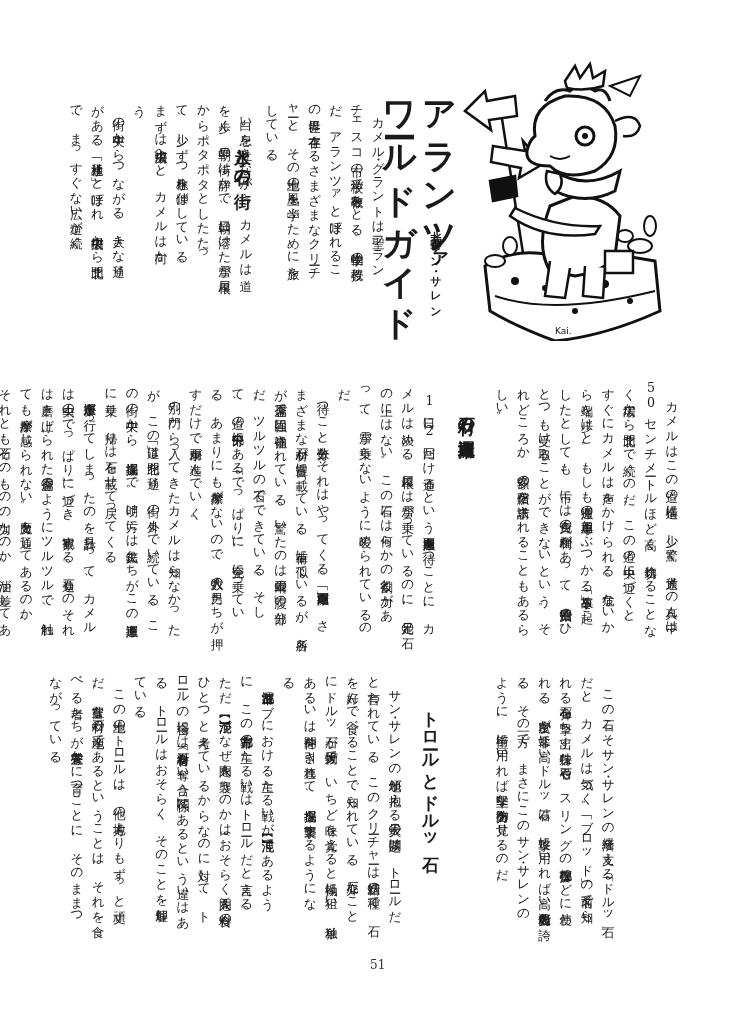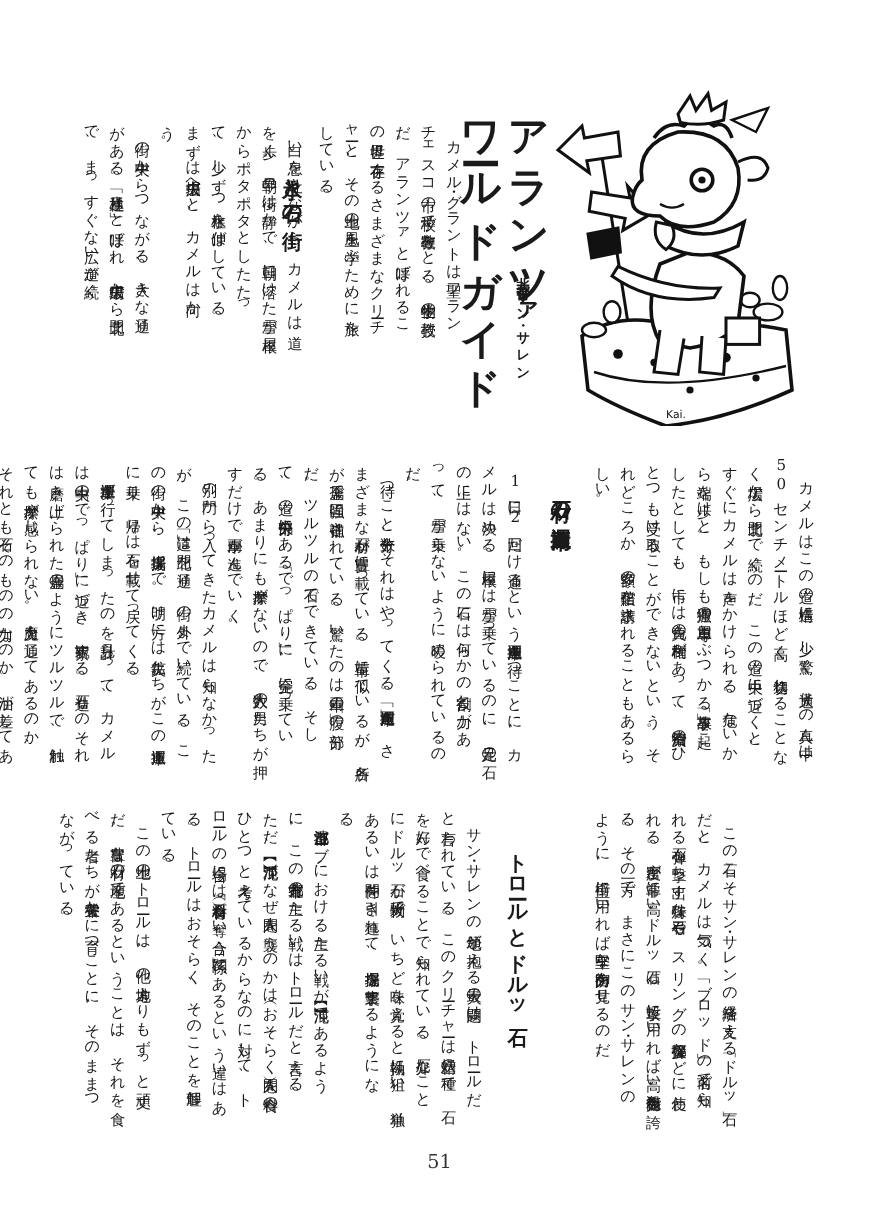--- a/index.html
+++ b/index.html
@@ -9,22 +9,22 @@
   .body-text { font-size:12.6px; line-height:21.2px; letter-spacing:0.3px; }
   .body-text p { margin:0; text-indent:1em; }
   .heading { font-family:"DejaVu Sans","Liberation Sans",sans-serif; font-weight:bold;
              font-size:17px; letter-spacing:1px; position:absolute; writing-mode:vertical-rl;
              text-orientation:upright; }
   .title-main { font-family:"DejaVu Sans","Liberation Sans",sans-serif; font-weight:900;
                 font-size:34px; line-height:44px; letter-spacing:2px; }
   .title-small { font-size:20px; }
   .subtitle { font-family:"DejaVu Sans","Liberation Sans",sans-serif; font-weight:bold;
               font-size:11px; letter-spacing:3px; }
-  .illus { position:absolute; left:455px; top:70px; width:215px; height:285px; }
-  .page-num { position:absolute; left:356px; top:958px; font-size:16px;
+  .illus { position:absolute; left:455px; top:56px; width:215px; height:285px; }
+  .page-num { position:absolute; left:370px; top:958px; font-size:12px;
               font-family:"DejaVu Serif","Liberation Serif",serif; color:#333; }
 </style>
 </head>
 <body>
 
 <div class="vt title-main" style="left:418px; top:78px;">
   <span>アランツ</span><span class="title-small">ァ</span>
 </div>
 <div class="vt title-main" style="left:378px; top:78px;">ワールドガイド</div>
 <div class="vt subtitle" style="left:427px; top:222px;">北方都市サン・サレン</div>

